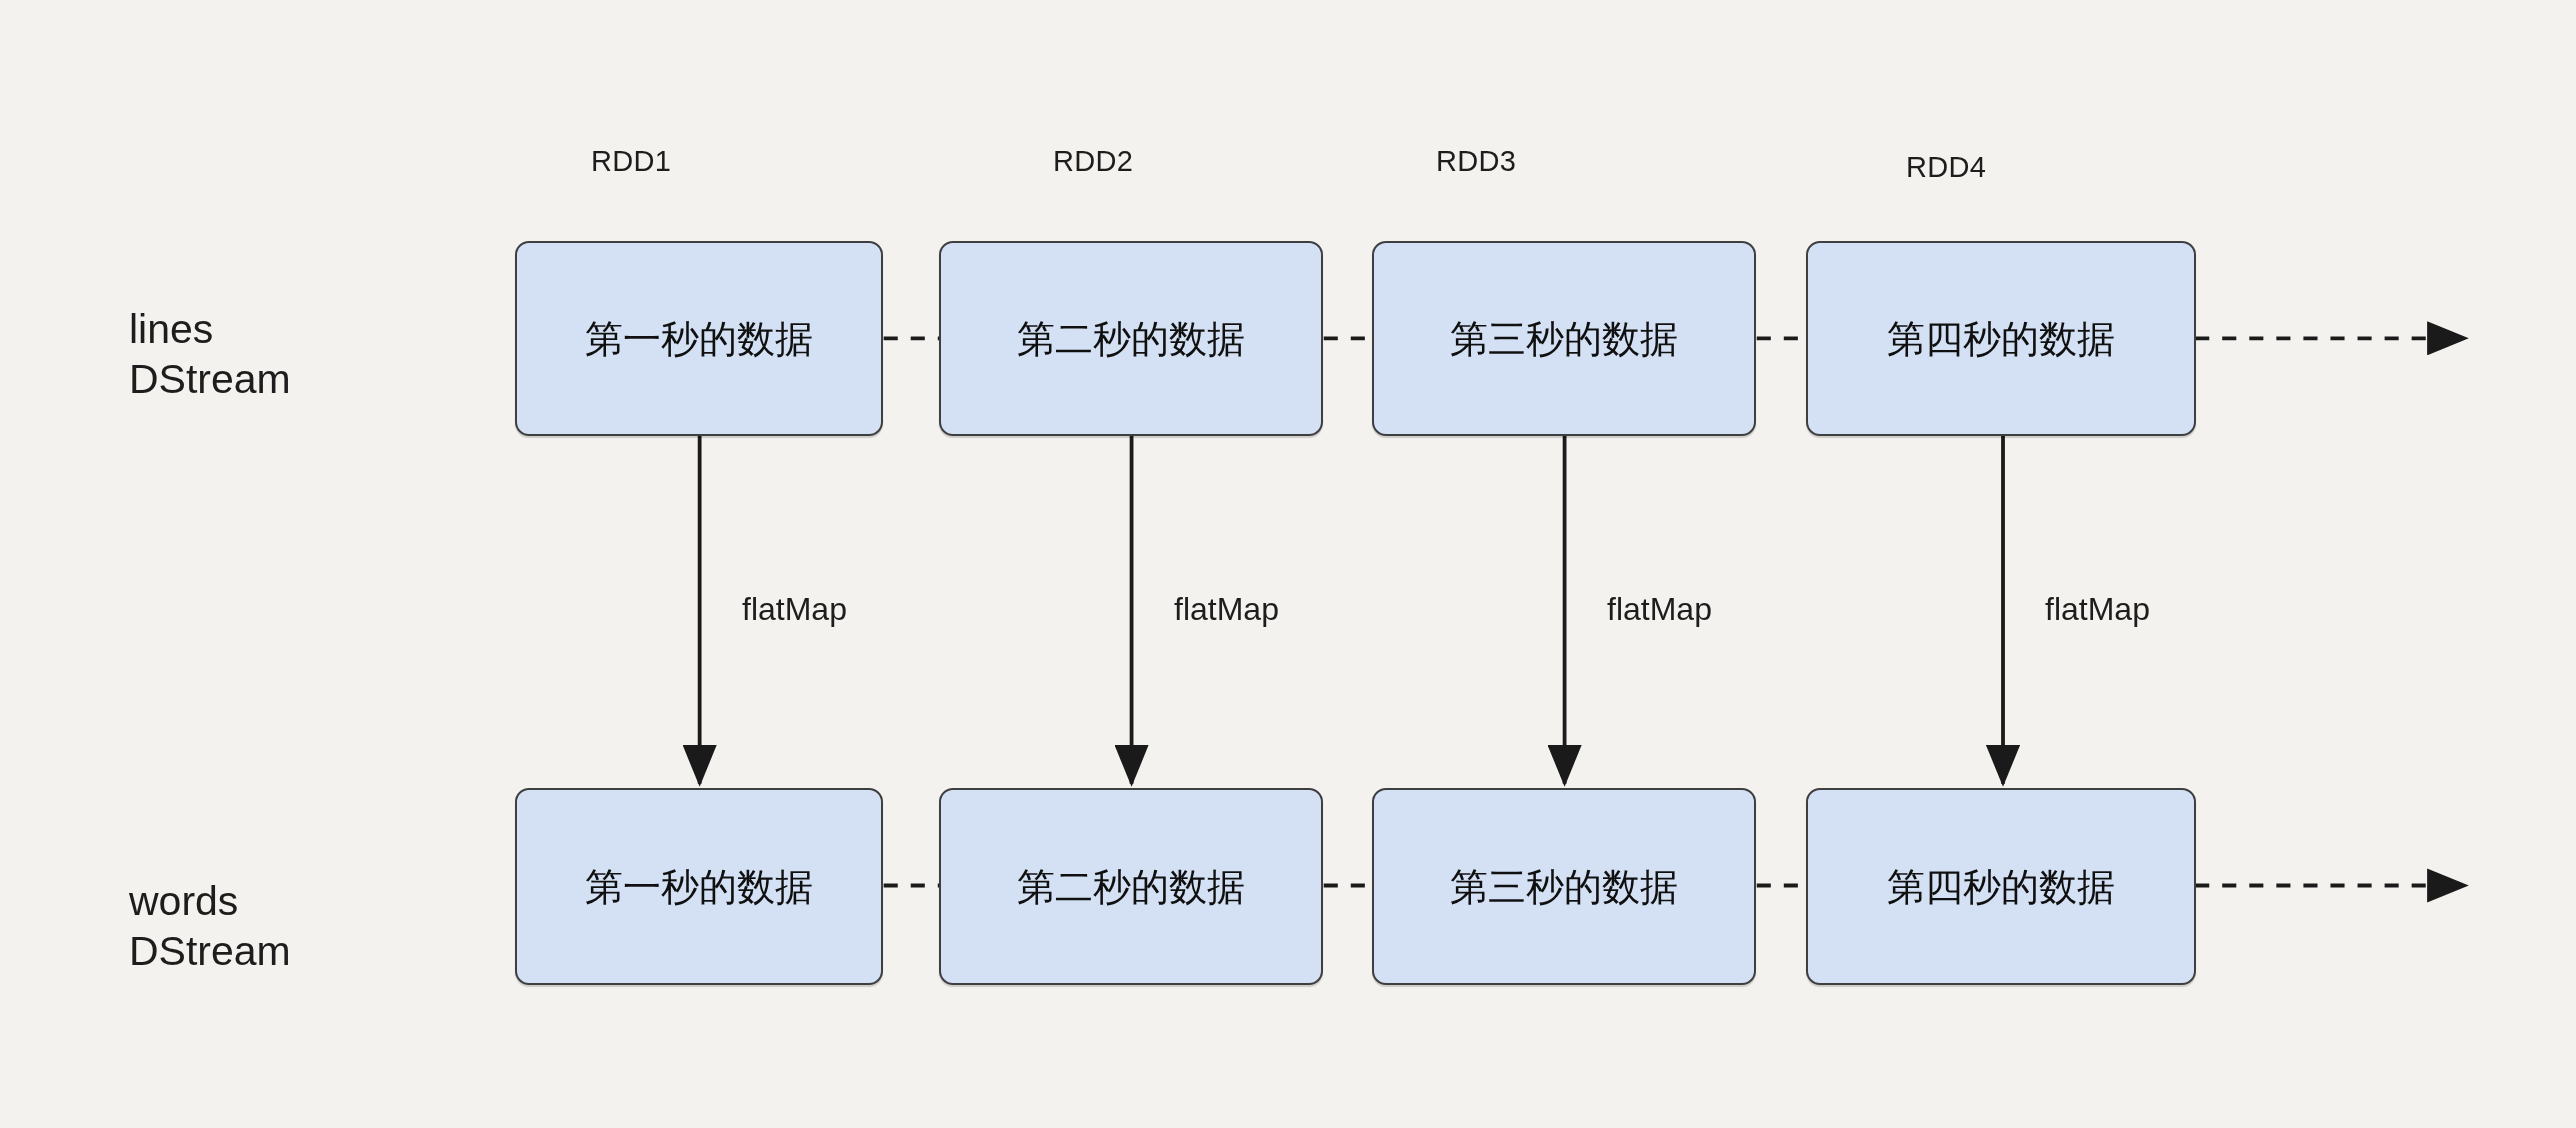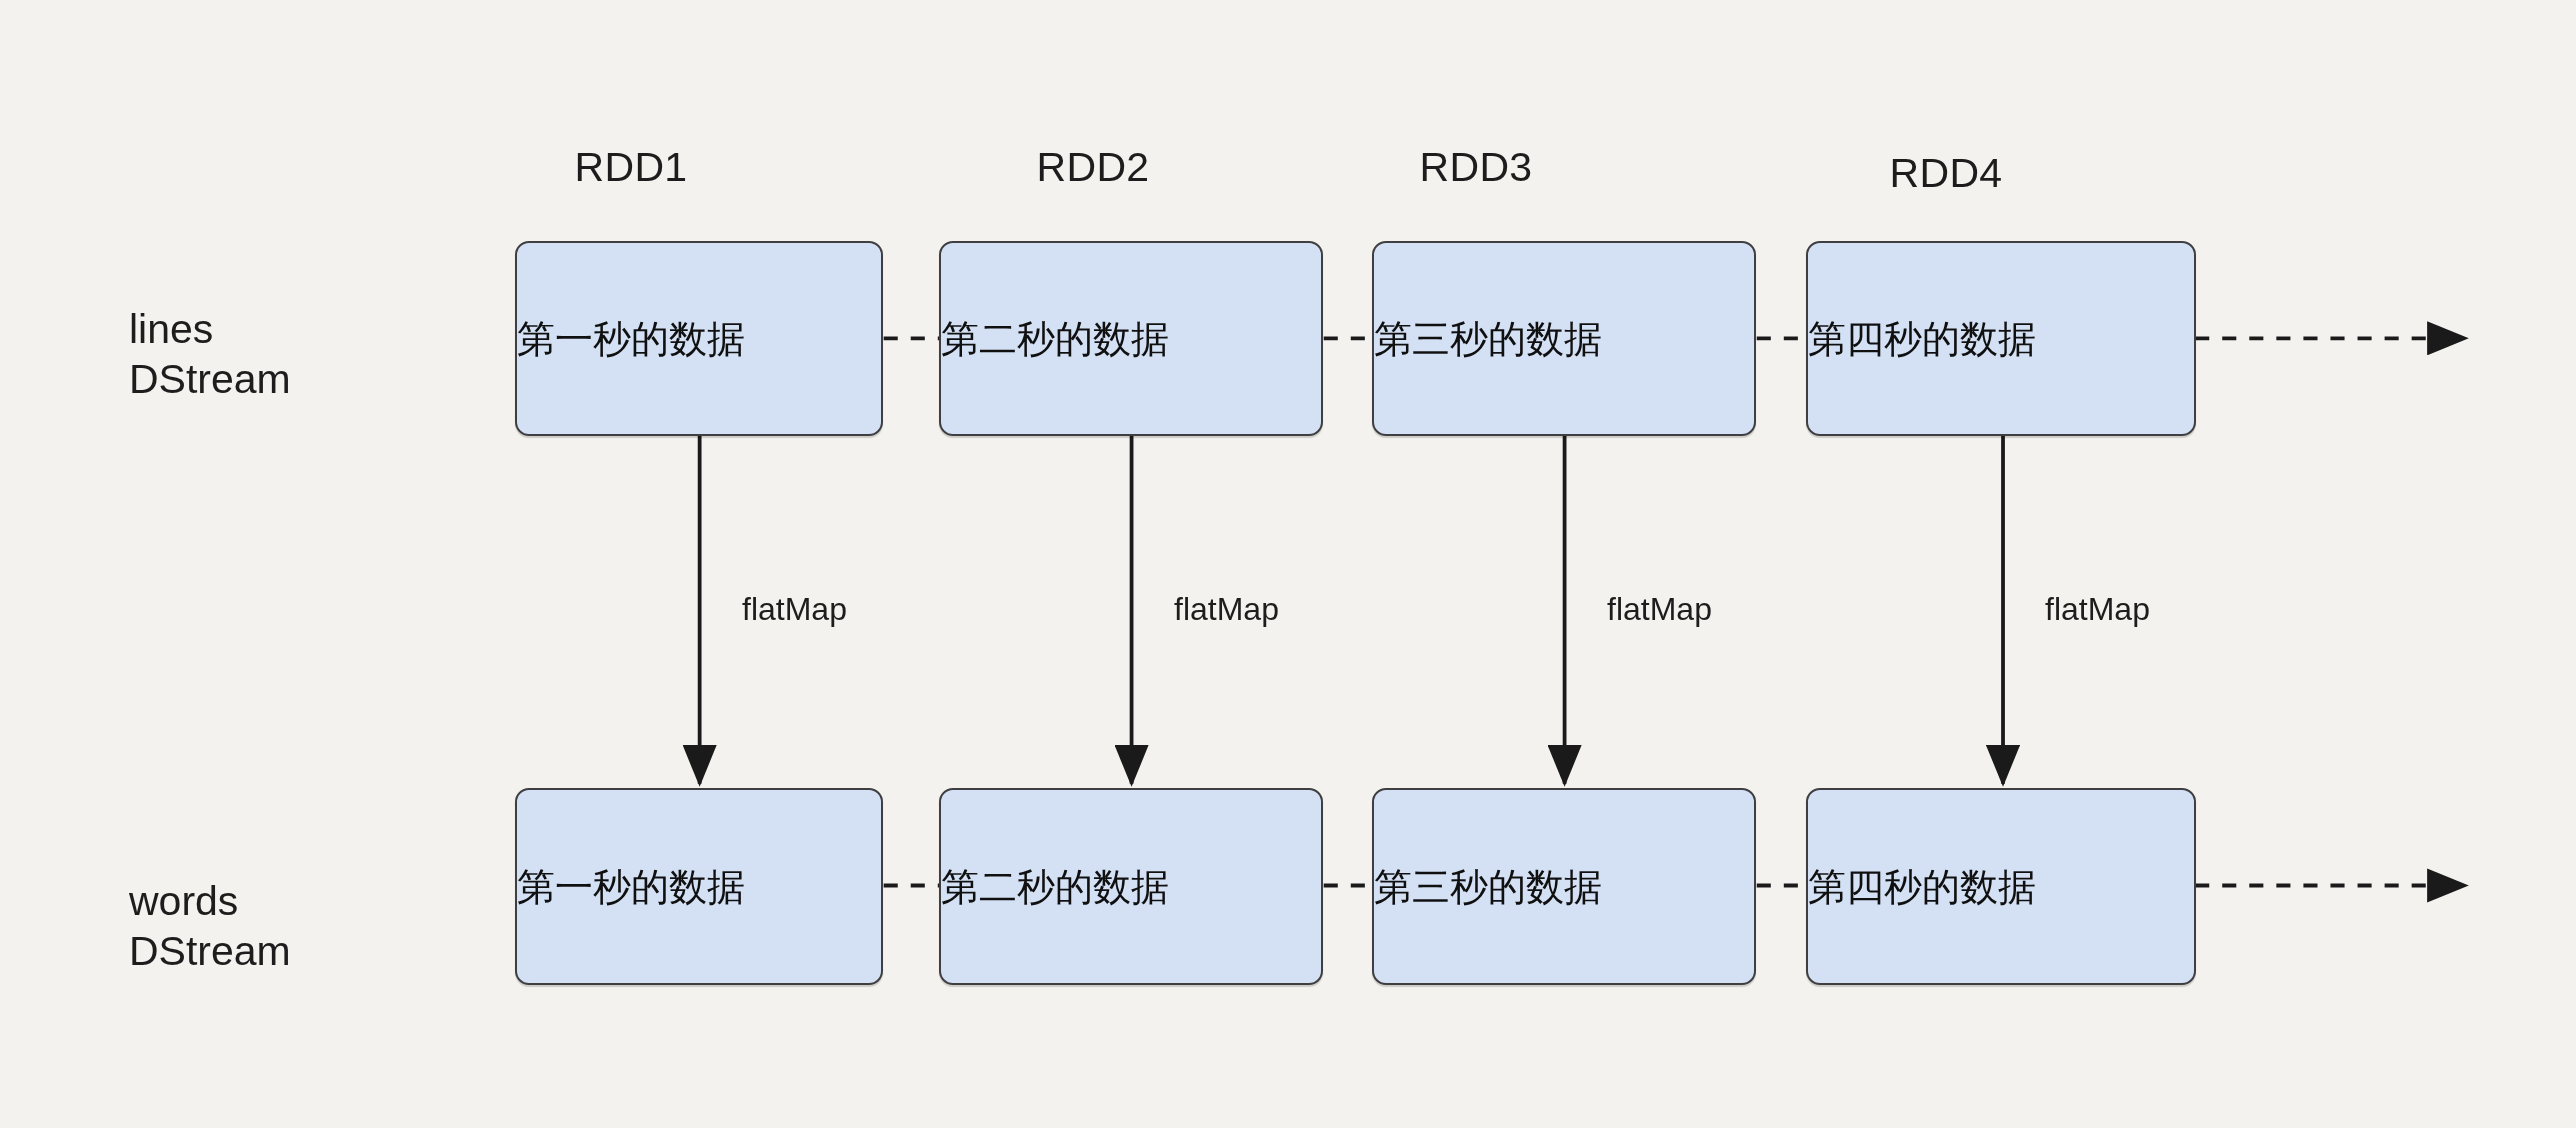--- a/index.html
+++ b/index.html
@@ -30,21 +30,21 @@
     left: 0; top: 0;
     width: 2576px;
     height: 1128px;
     z-index: 1;
   }
 
   
   .col-header {
     position: absolute;
     z-index: 3;
-    font-size: 41px;
+    font-size: 29px;
     line-height: 1;
     letter-spacing: 0.3px;
     color: #1d1d1d;
     white-space: nowrap;
     text-align: center;
     transform: translateX(-50%);
   }
 
   
   .row-label {
@@ -61,20 +61,21 @@
   
   .rdd-box {
     position: absolute;
     z-index: 2;
     box-sizing: border-box;
     background: #d4e1f5;
     border: 2.7px solid #3f3f42;
     border-radius: 14px;
     display: flex;
     align-items: center;
+    justify-content: center;
     box-shadow: 0 1.6px 1.1px rgba(0,0,0,0.16);
   }
   .rdd-box .box-text {
     font-family: "DejaVu Sans", "Liberation Sans", sans-serif;
     font-size: 38px;
     line-height: 1;
     color: #101010;
     white-space: nowrap;
   }
 

